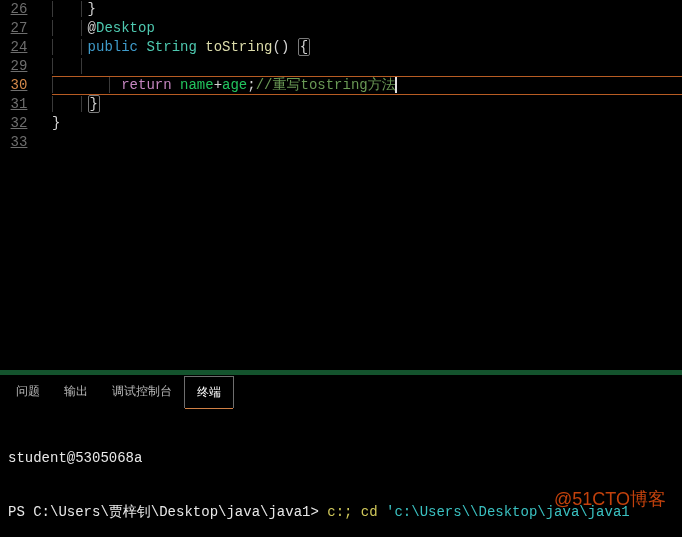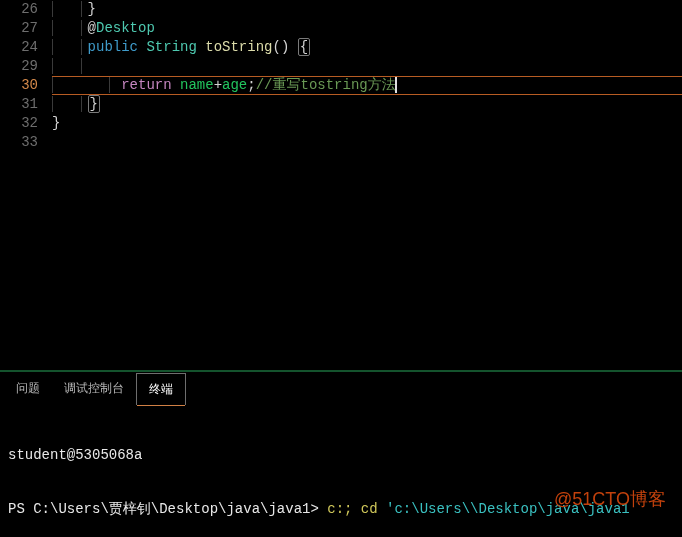--- a/index.html
+++ b/index.html
@@ -12,24 +12,25 @@
     overflow: hidden;
   }
   .editor {
     display: flex;
     height: 370px;
     position: relative;
   }
   .gutter {
     width: 52px;
     padding-right: 14px;
-    text-align: right;
+    text-align: center;
     color: #6e6e6e;
     user-select: none;
     flex-shrink: 0;
+    text-decoration: underline;
   }
   .gutter .ln { height: 19px; line-height: 19px; }
   .gutter .ln.current { color: #d4894a; }
   .code {
     flex: 1;
     position: relative;
   }
   .code-line {
     height: 19px; line-height: 19px;
     white-space: pre;
@@ -69,21 +70,21 @@
   .cursor {
     display: inline-block;
     width: 0;
     border-left: 2px solid #e0e0e0;
     height: 16px;
     vertical-align: middle;
     margin-left: -1px;
   }
 
   .panel {
-    border-top: 2px solid #14532d;
+    border-top: 5px solid #14532d;
     height: 167px;
   }
   .tabs {
     display: flex;
     height: 32px;
     align-items: stretch;
     padding-left: 4px;
     font-family: "Microsoft YaHei", "PingFang SC", sans-serif;
     font-size: 12px;
   }
@@ -161,20 +162,21 @@
 
     <div class="code-line"><span></span><span class="punc">}</span></div>
 
     <div class="code-line"><span></span></div>
   </div>
 </div>
 
 <div class="panel">
   <div class="tabs">
     <div class="tab">问题</div>
+    <div class="tab">输出</div>
     <div class="tab">调试控制台</div>
     <div class="tab active">终端</div>
   </div>
   <div class="terminal">
     <div class="term-white">student@5305068a</div>
     <div><span class="term-white">PS C:\Users\贾梓钊\Desktop\java\java1&gt; </span><span class="term-yellow">c:; cd </span><span class="term-cyan">'c:\Users\\Desktop\java\java1</span></div>
     
     
     
     

